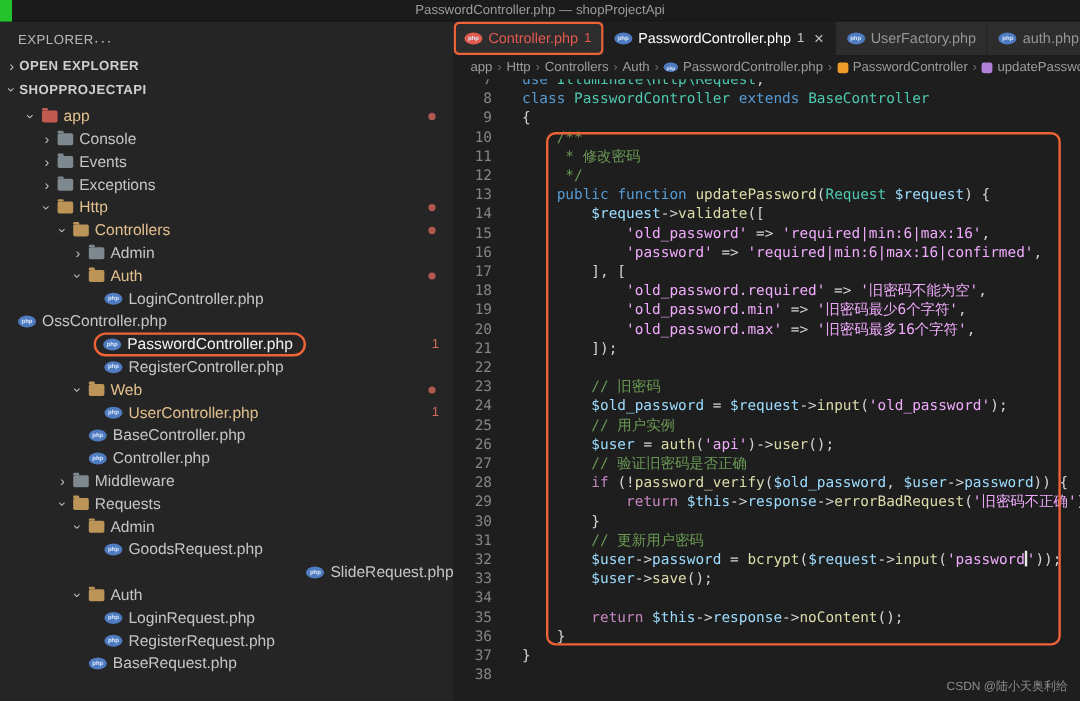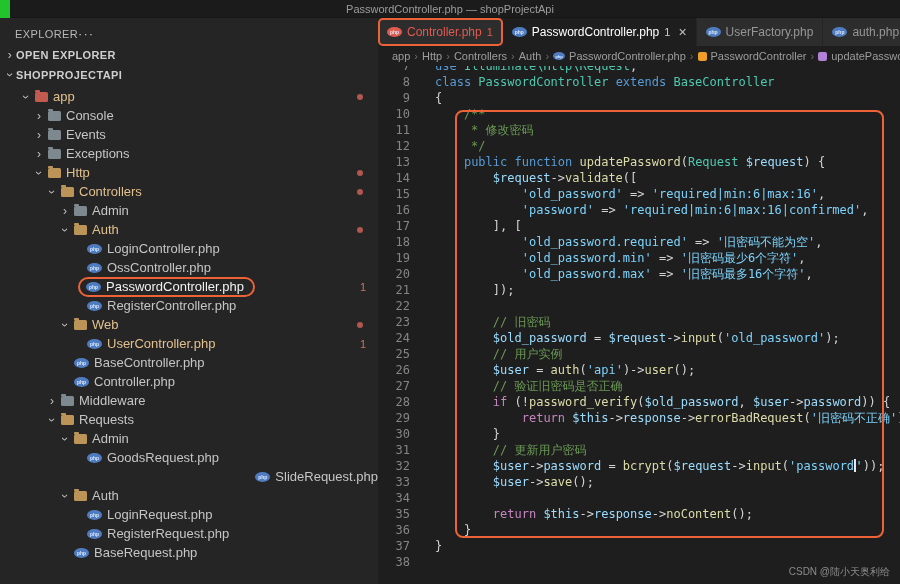--- a/index.html
+++ b/index.html
@@ -43,21 +43,21 @@
 .bc-sep{color:#6d6d6d;margin:0 4px;}
 .sym{width:9px;height:9px;border-radius:2px;flex:none;}
 .sym.class{background:#ee9d28;}
 .sym.method{background:#b180d7;}
 .codewrap{flex:1;display:flex;margin-top:-8px;overflow:hidden;font-family:"DejaVu Sans Mono",monospace;font-size:12px;line-height:16px;}
 .gutter{width:46px;padding-right:14px;text-align:right;color:#858585;flex:none;}
 .ln,.cl{height:16px;}
 .codelines{flex:1;padding-left:11px;overflow:hidden;}
 .cl{white-space:pre;}
 .kw{color:#569cd6;}.ctrl{color:#c586c0;}.cls{color:#4ec9b0;}.fn{color:#dcdcaa;}
-.var{color:#9cdcfe;}.str{color:#7dd3fc;}.com{color:#6a9955;}.pun{color:#d4d4d4;}
+.var{color:#9cdcfe;}.str{color:#f0abfc;}.com{color:#6a9955;}.pun{color:#d4d4d4;}
 .cursor{display:inline-block;width:1.5px;height:13px;background:#eaeaea;vertical-align:-2px;}
 .code-annotation{position:absolute;left:77px;top:92px;width:429px;height:428px;border:2px solid #ed6236;border-radius:8px;pointer-events:none;z-index:3;}
 .watermark{position:absolute;right:10px;bottom:5px;font-size:10px;color:#8c8c8c;z-index:4;}
 </style>
 </head>
 <body>
 
 <div class="titlebar">
   <span class="rec"></span>
   <span>PasswordController.php — shopProjectApi</span>
@@ -138,21 +138,21 @@
           </span>
           <span class="dot"></span>
         </div>
         <div class="row" style="padding-left: 72px;">
           <span class="chev"></span>
           <span class="rowwrap">
             <span class="php-icon"></span>
             <span class="lbl ">LoginController.php</span>
           </span>
         </div>
-        <div class="row" style="padding-left: 72px;">
+        <div class="row" style="">
           <span class="chev"></span>
           <span class="rowwrap">
             <span class="php-icon"></span>
             <span class="lbl ">OssController.php</span>
           </span>
         </div>
         <div class="row" style="padding-left: 72px;">
           <span class="chev"></span>
           <span class="rowwrap annotated">
             <span class="php-icon"></span>

